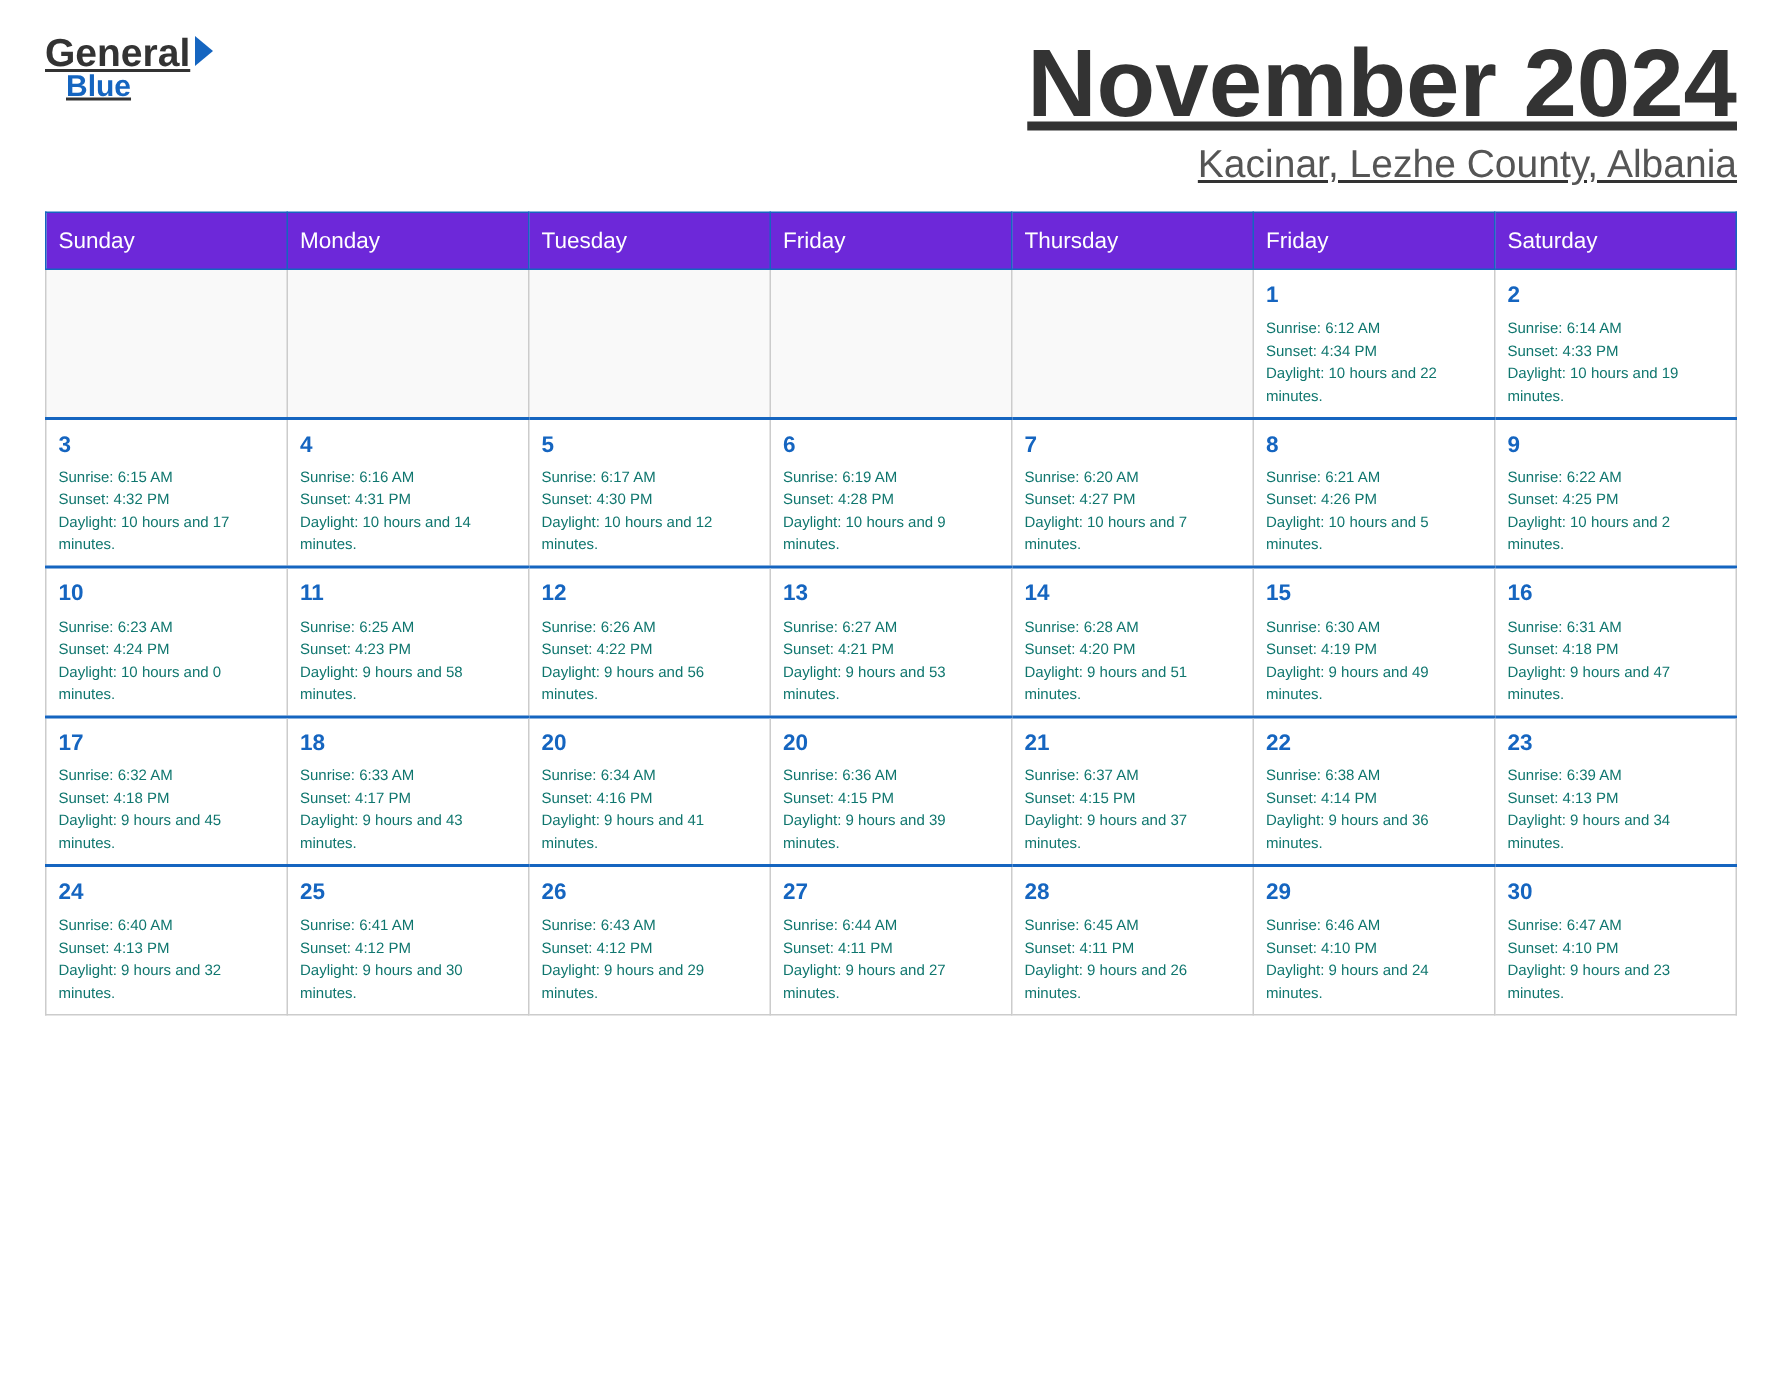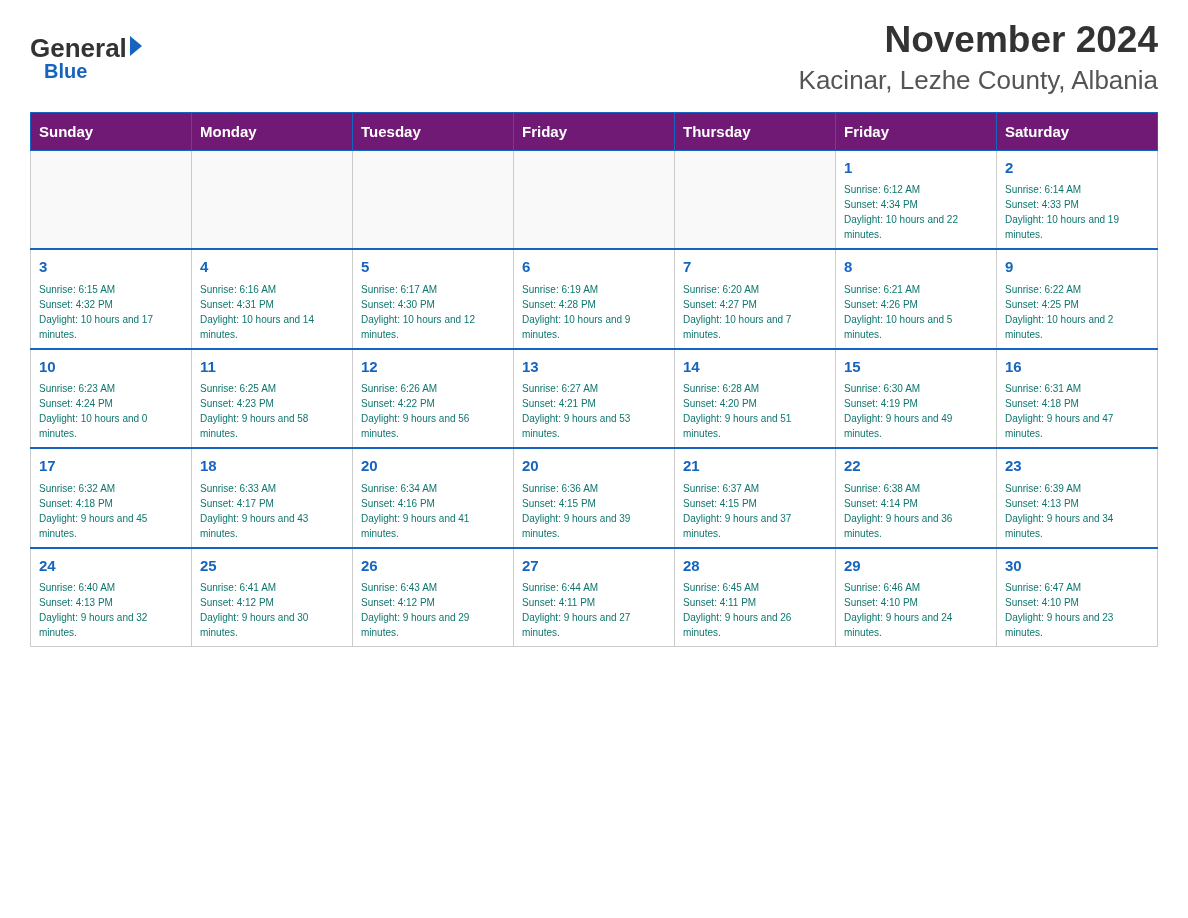--- a/index.html
+++ b/index.html
@@ -7,22 +7,23 @@
       font-family: Arial, sans-serif;
       background: #fff;
       color: #333;
       width: 1188px;
       min-height: 918px;
       padding: 20px 30px;
     }
     .header-area {
       display: flex;
       justify-content: space-between;
-      align-items: center;
+      align-items: flex-start;
       margin-bottom: 16px;
+      text-decoration: underline;
     }
     .logo-area {
       display: flex;
       flex-direction: column;
       align-items: flex-start;
     }
     .logo-text {
       display: flex;
       align-items: center;
       font-size: 26px;
@@ -43,40 +44,40 @@
       color: #1565c0;
       font-size: 20px;
       font-weight: bold;
       margin-top: -4px;
       margin-left: 14px;
     }
     .title-area {
       text-align: right;
     }
     .main-title {
-      font-size: 37px;
+      font-size: 64px;
       font-weight: bold;
       color: #333;
       line-height: 1.1;
     }
     .subtitle {
       font-size: 26px;
       color: #555;
       margin-top: 4px;
     }
     .calendar {
       width: 100%;
       border-collapse: collapse;
       border: 1px solid #aaa;
     }
     .calendar th {
-      background-color: #701a75;
+      background-color: #6d28d9;
       color: #fff;
       font-size: 15px;
-      font-weight: bold;
+      font-weight: normal;
       padding: 10px 8px;
       text-align: left;
       border: 1px solid #1565c0;
     }
     .calendar td {
       vertical-align: top;
       padding: 6px 8px;
       border: 1px solid #ccc;
       width: calc(100% / 7);
       min-height: 100px;

